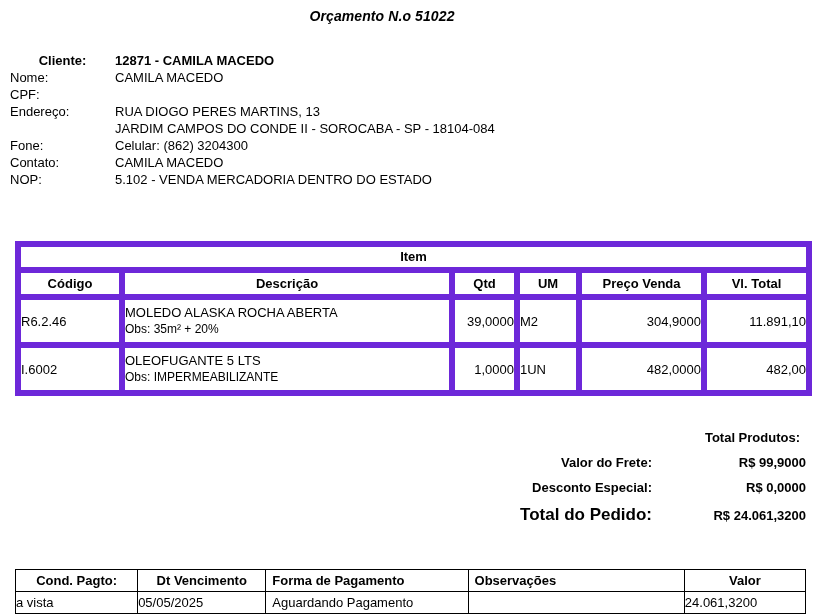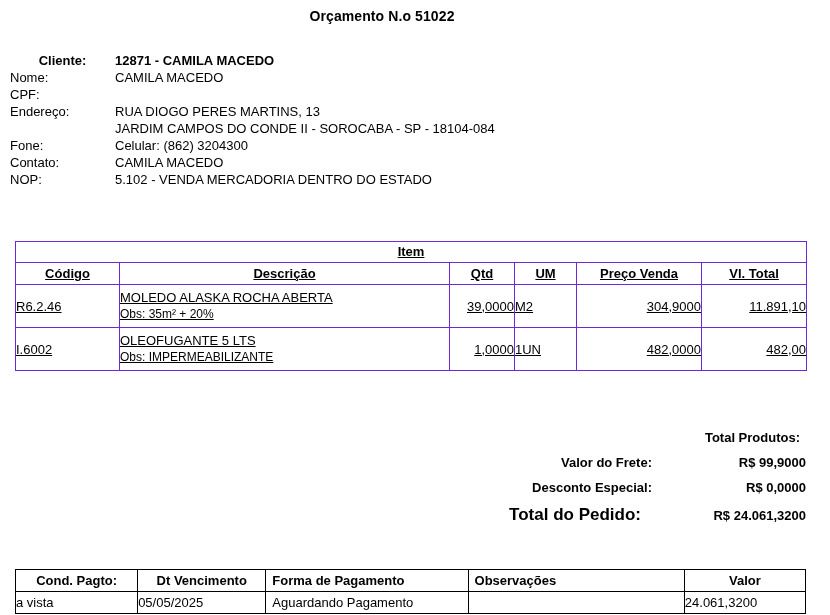--- a/index.html
+++ b/index.html
@@ -19,20 +19,21 @@
   
   .doc-title {
     position: absolute;
     top: 8px;
     left: 0;
     width: 764px;
     text-align: center;
     font-size: 14px;
     font-weight: bold;
     letter-spacing: 0.1px;
+    font-style: italic;
   }
 
   
   .customer-block {
     position: absolute;
     top: 52px;
     left: 10px;
     width: 700px;
   }
   .cust-row {
@@ -63,26 +64,25 @@
   
   .items-table {
     position: absolute;
     top: 241px;
     left: 15px;
     width: 791px;
     border-collapse: collapse;
     table-layout: fixed;
   }
   .items-table td, .items-table th {
-    border: 1px solid #6d28d9;
+    border: 6px solid #6d28d9;
     padding: 0;
     vertical-align: middle;
     font-size: 13px;
     font-weight: normal;
-    text-decoration: underline;
   }
   .items-table th {
     font-weight: bold;
     text-align: center;
     height: 21px;
     line-height: 21px;
   }
   .items-table .group-head {
     height: 20px;
     line-height: 20px;
@@ -135,21 +135,20 @@
   .totals-value {
     width: 148px;
     flex: 0 0 148px;
     font-size: 13px;
     font-weight: bold;
     text-align: right;
     white-space: nowrap;
   }
   .totals-row.grand {
     height: 28px;
-    gap: 11px;
   }
   .totals-row.grand .totals-label {
     font-size: 17px;
   }
   .totals-row.grand .totals-value {
     font-size: 13px;
   }
 
   
   .pay-table {

